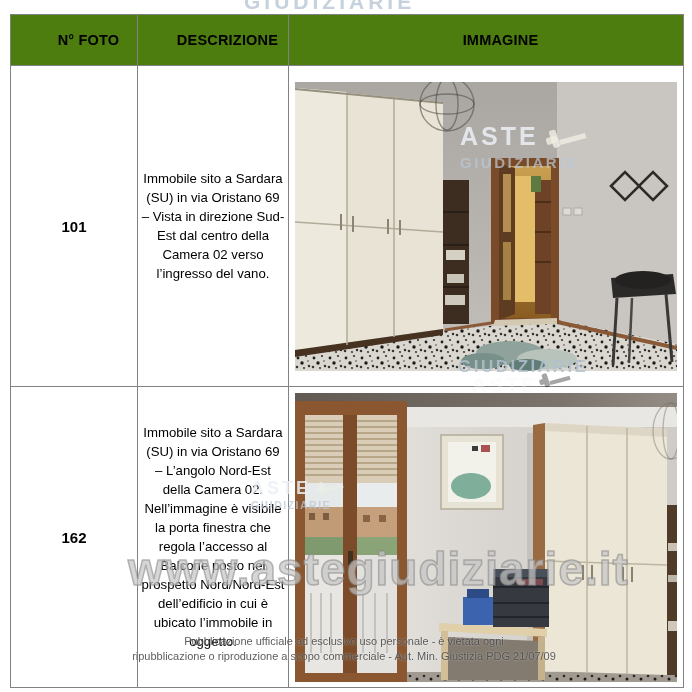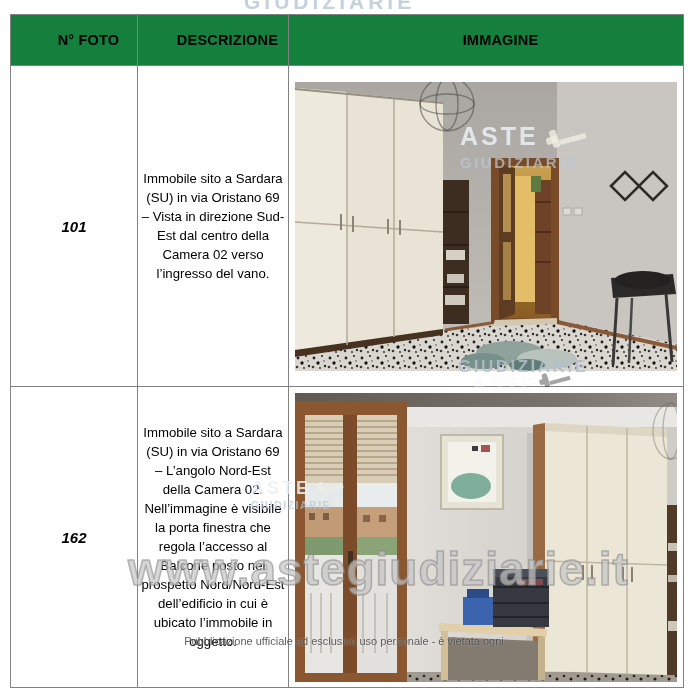--- a/index.html
+++ b/index.html
@@ -20,32 +20,32 @@
     border-collapse: collapse;
     table-layout: fixed;
   }
   .photo-table th, .photo-table td {
     border: 1px solid #828282;
     vertical-align: middle;
     text-align: center;
   }
   .photo-table thead tr { height: 51px; }
   .photo-table thead th {
-    background: #15803d;
+    background: #4d7c0f;
     font-size: 14.5px;
     font-weight: bold;
     letter-spacing: 0.2px;
     padding-left: 29px;
   }
   .col-foto { width: 127px; }
   .col-desc { width: 151px; }
   .col-img  { width: 395px; }
   tr.row-1 { height: 321px; }
   tr.row-2 { height: 301px; }
-  td.cell-foto { font-size: 15px; font-weight: bold; font-style: italic; }
+  td.cell-foto { font-size: 15px; font-weight: bold; }
   td.cell-desc { padding: 8px 3px; }
   .desc-text {
     font-size: 13.2px;
     line-height: 19px;
     text-align: center;
   }
   td.cell-img { padding: 0; }
   .photo {
     width: 382px; height: 289px;
     margin: 0 auto;
@@ -406,13 +406,14 @@
         <path d="M16 11 L42 4 L43.5 9 L17.5 16 Z"></path>
       </g>
     </svg>
   <span class="giud">GIUDIZIARIE</span>
 </div>
 
 <div class="wm wm-url">www.astegiudiziarie.it</div>
 
 <div class="disclaimer">
   <div>Pubblicazione ufficiale ad esclusivo uso personale - è vietata ogni</div>
+  <div>ripubblicazione o riproduzione a scopo commerciale - Aut. Min. Giustizia PDG 21/07/09</div>
 </div>
 
 </body></html>

